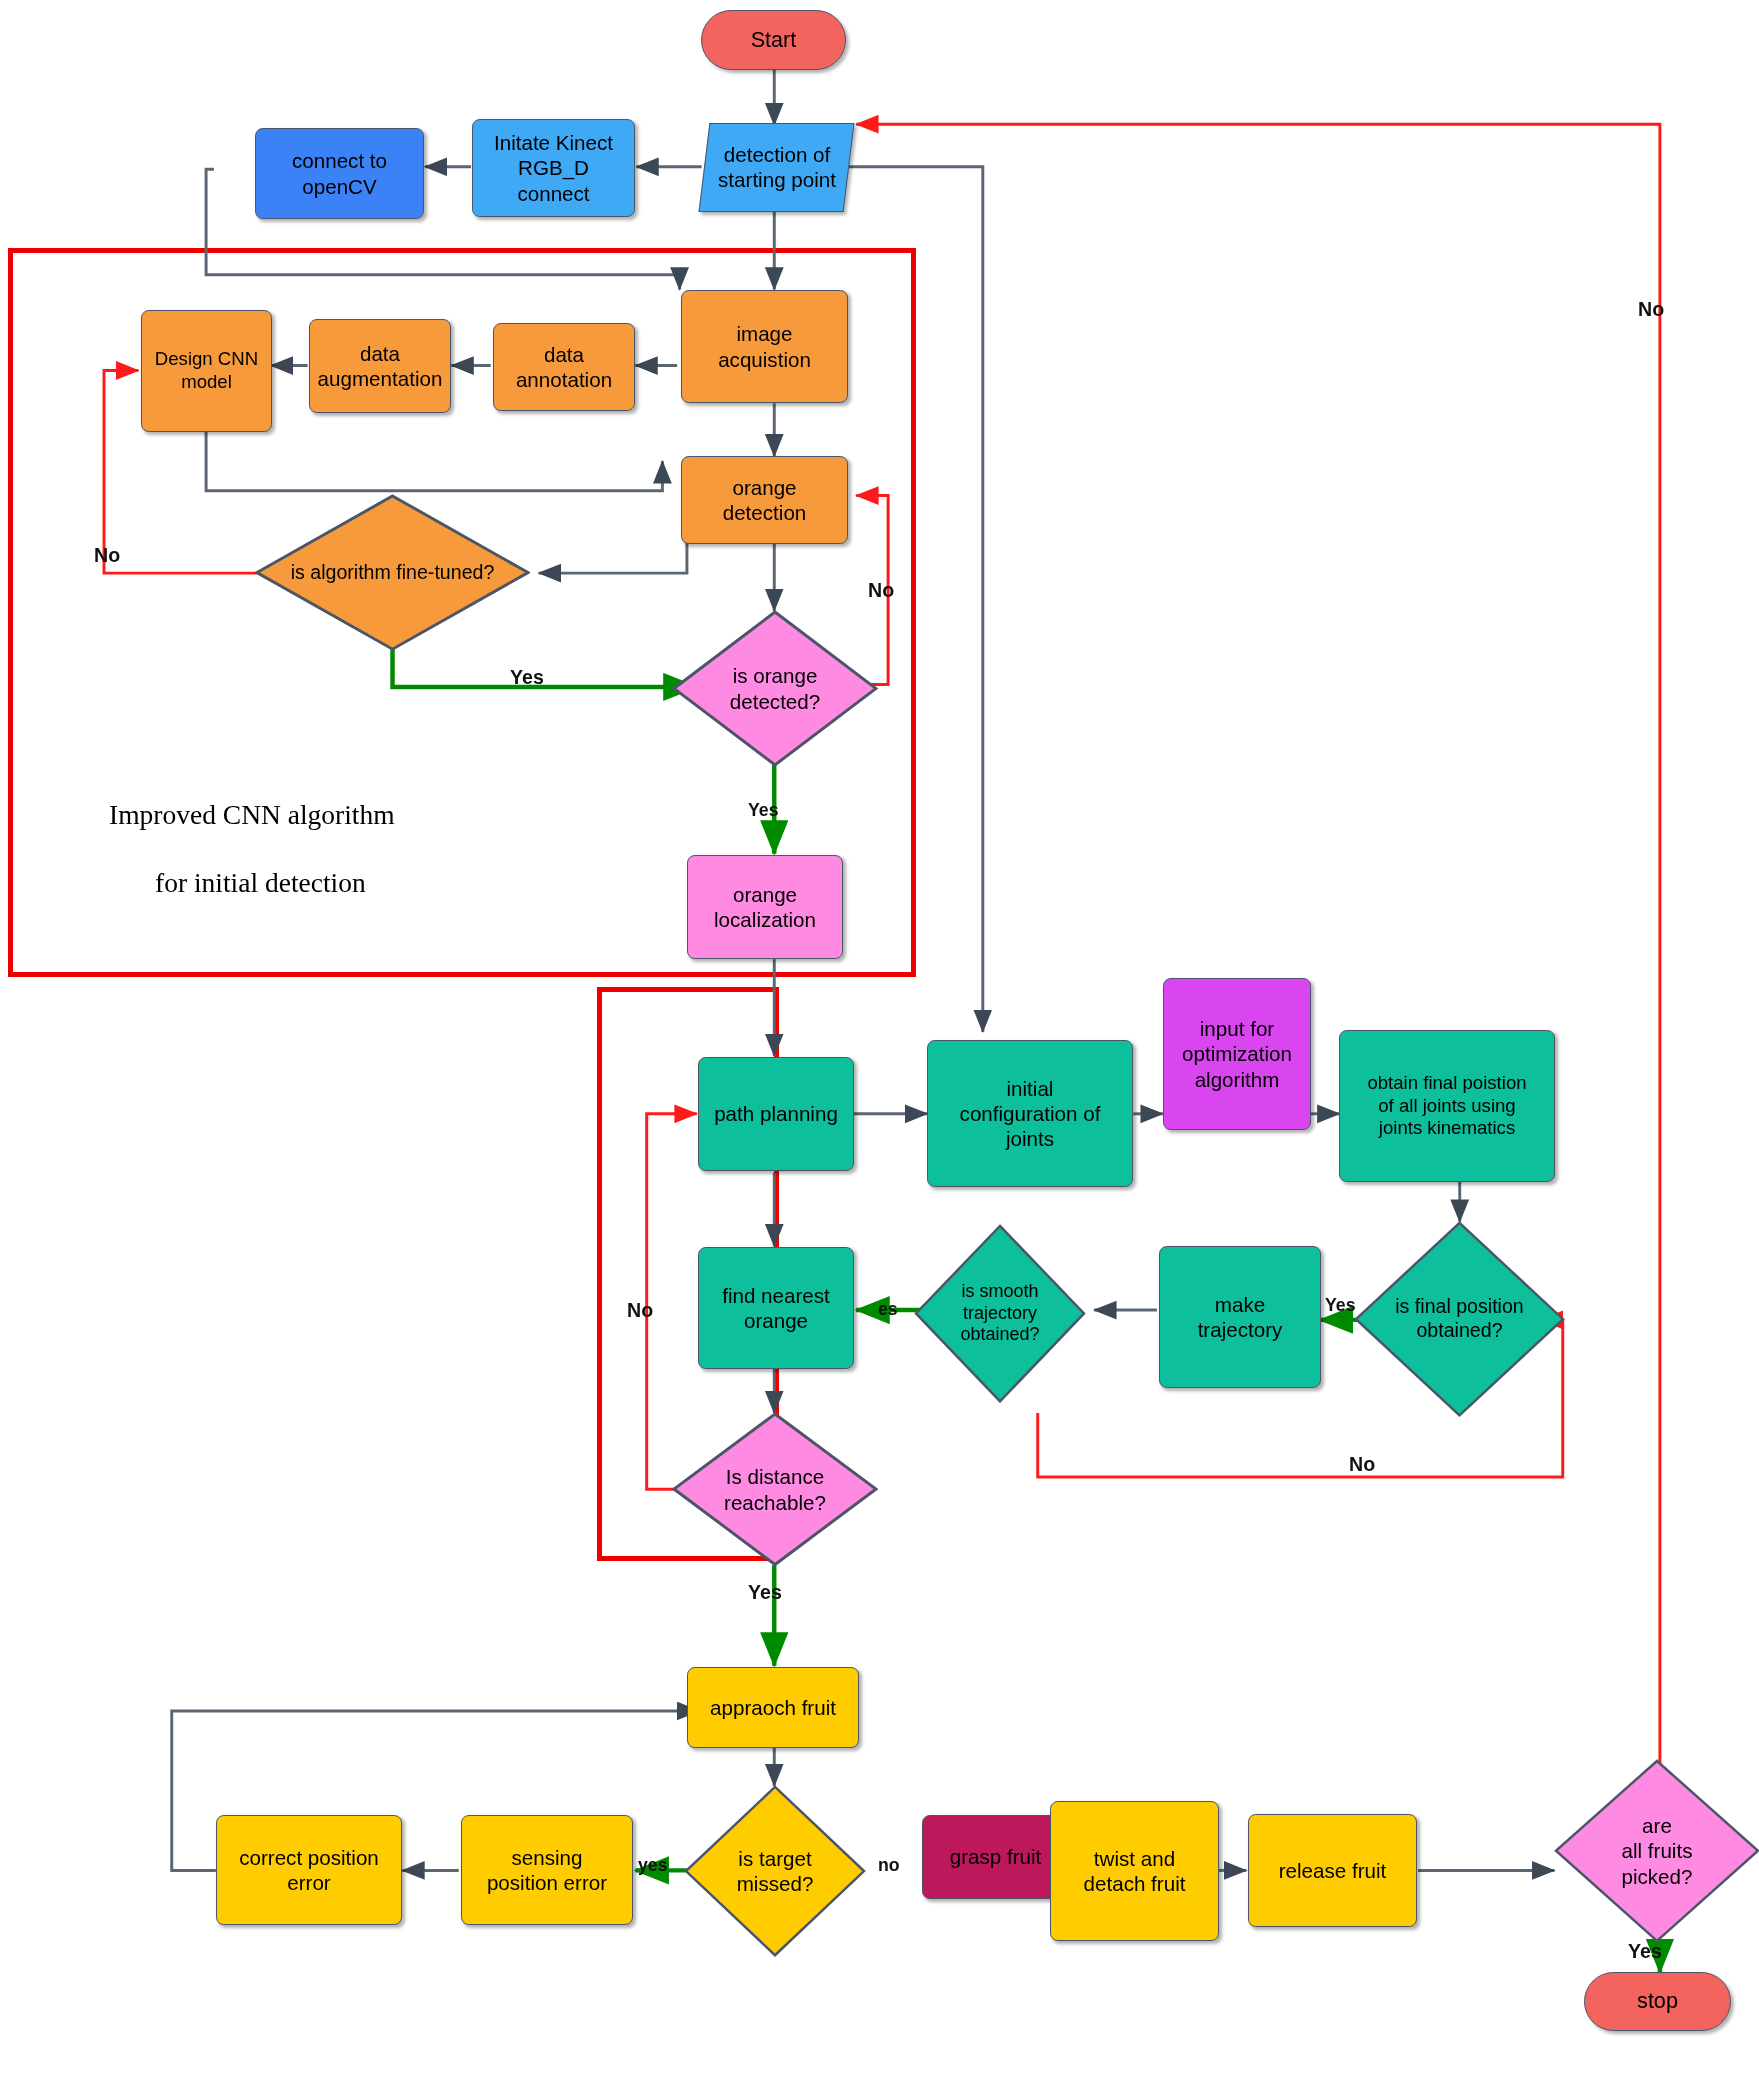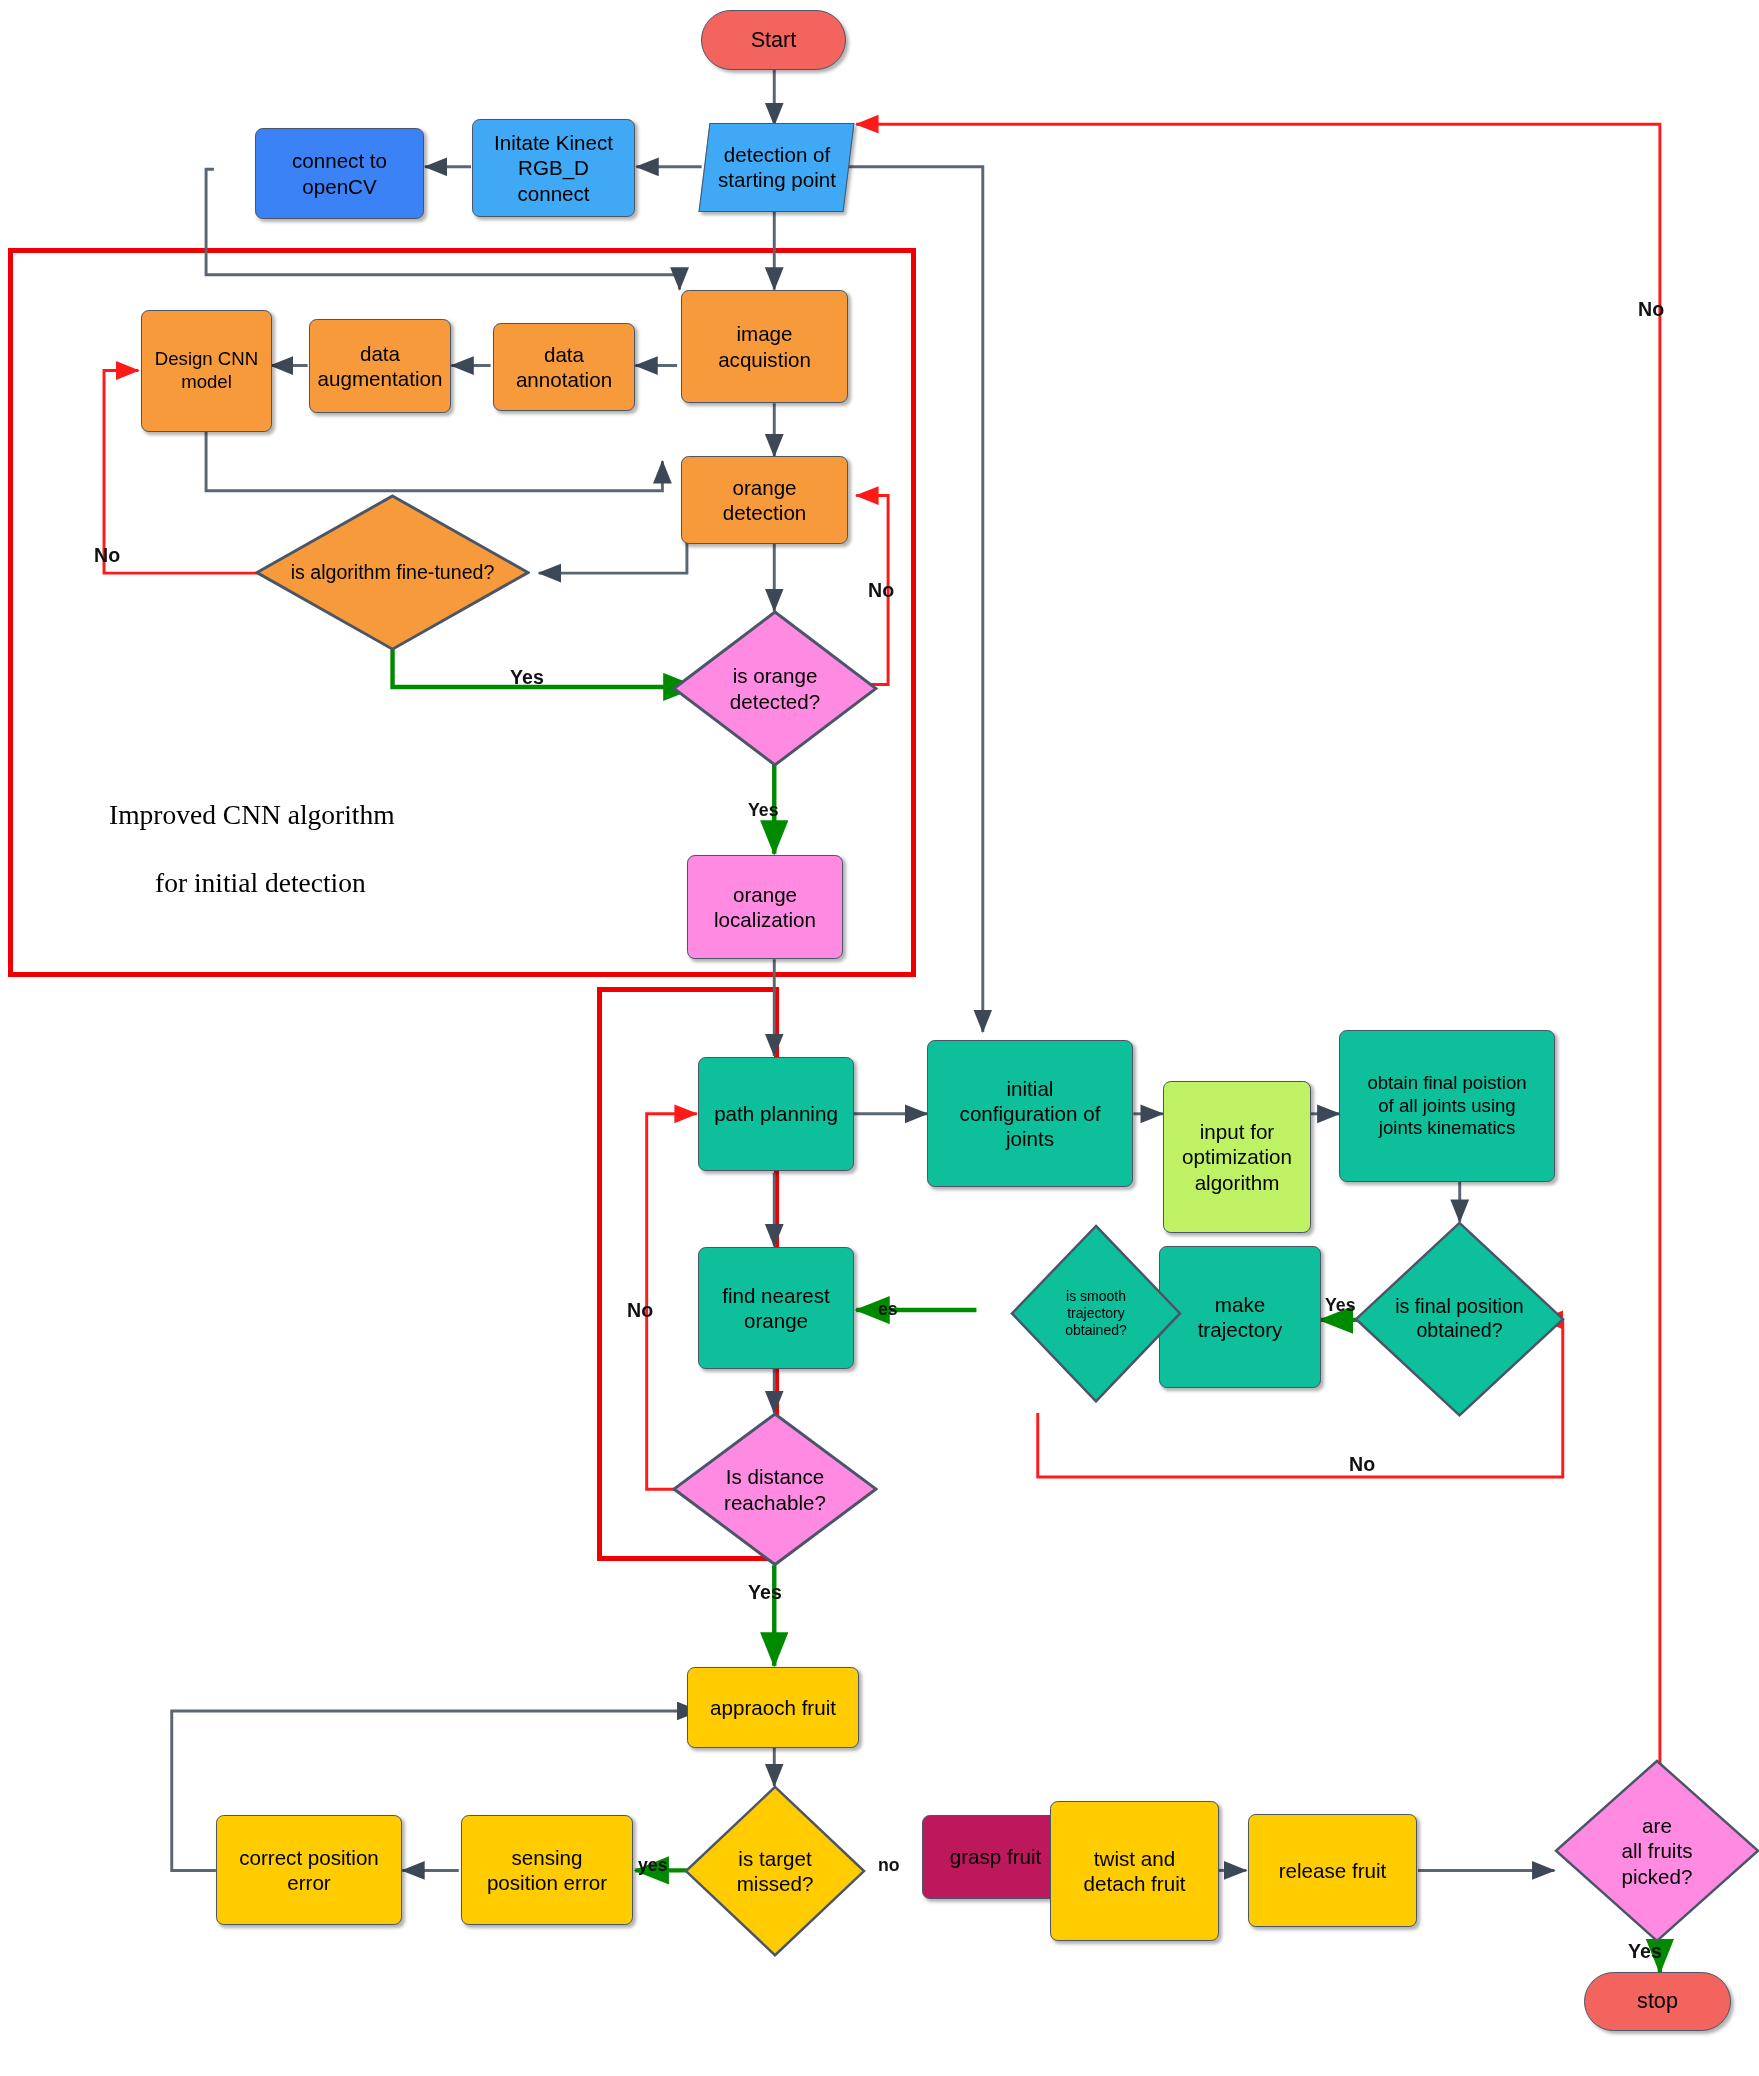--- a/index.html
+++ b/index.html
@@ -219,21 +219,21 @@
     <span class="dtext" style="white-space:pre-line;">Is distance
 reachable?</span>
   </div>
 
   <div class="node rect" style="left:927px;top:1040px;width:206px;height:147px;background:#0dbf9b;">
     <span style="white-space:pre-line;">initial
 configuration of
 joints</span>
   </div>
 
-  <div class="node rect" style="left:1163px;top:1081px;width:148px;height:152px;background:#bef264;">
+  <div class="node rect" style="left:1163px;top:978px;width:148px;height:152px;background:#d946ef;">
     <span style="white-space:pre-line;">input for
 optimization
 algorithm</span>
   </div>
 
   <div class="node rect" style="left:1339px;top:1030px;width:216px;height:152px;background:#0dbf9b;font-size:18.6px;">
     <span style="white-space:pre-line;">obtain final poistion
 of all joints using
 joints kinematics</span>
   </div>
@@ -244,21 +244,21 @@
     </svg>
     <span class="dtext" style="white-space:pre-line;">is final position
 obtained?</span>
   </div>
 
   <div class="node rect" style="left:1159px;top:1246px;width:162px;height:142px;background:#0dbf9b;">
     <span style="white-space:pre-line;">make
 trajectory</span>
   </div>
 
-  <div class="node diamond" style="left:1010px;top:1224px;width:172px;height:179px;font-size:14px;">
+  <div class="node diamond" style="left:914px;top:1224px;width:172px;height:179px;font-size:18px;">
     <svg class="dshape" viewBox="0 0 350 365">
       <polygon points="175,4 346,182 175,361 4,182" fill="#0dbf9b" stroke="#4a5568" stroke-width="5"></polygon>
     </svg>
     <span class="dtext" style="white-space:pre-line;">is smooth
 trajectory
 obtained?</span>
   </div>
 
   <div class="node rect" style="left:687px;top:1667px;width:172px;height:81px;background:#ffcc00;">
     <span>appraoch fruit</span>

